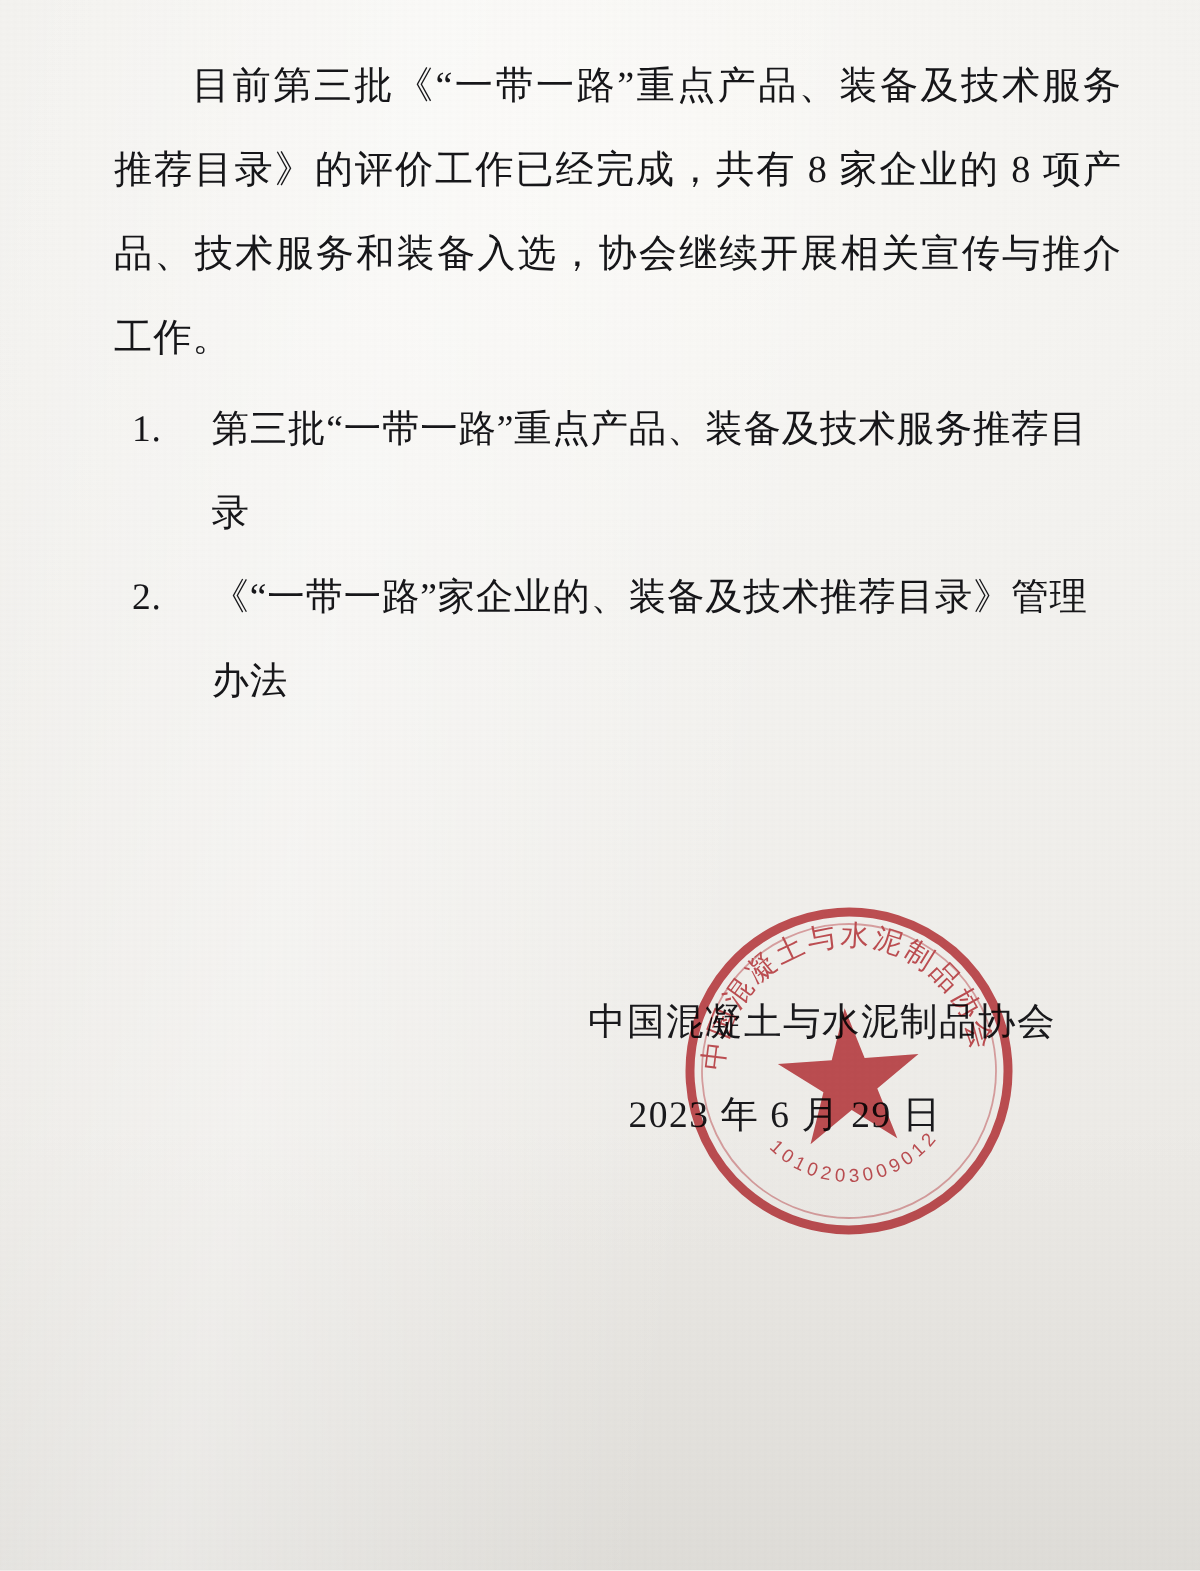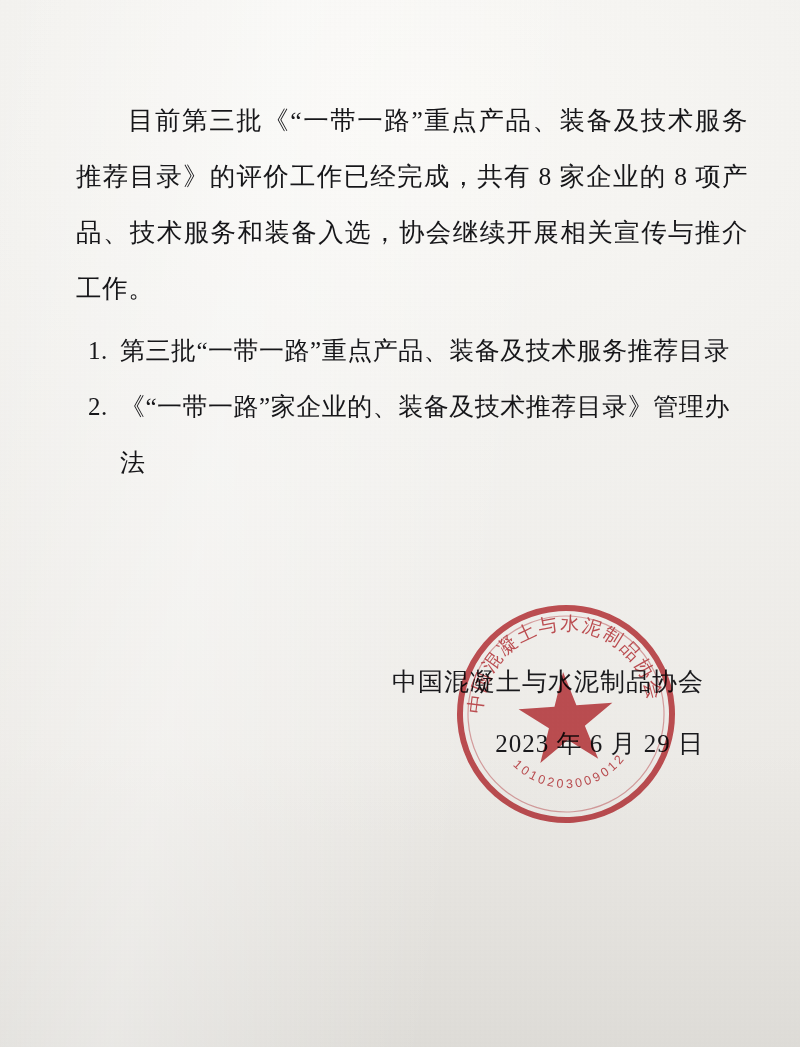--- a/index.html
+++ b/index.html
@@ -32,21 +32,21 @@
     top: 0; left: 0; right: 0; bottom: 0;
     background:
       linear-gradient(100deg, rgba(255,255,255,0.0) 0%, rgba(255,255,255,0.35) 30%, rgba(255,255,255,0.0) 62%),
       linear-gradient(0deg, rgba(190,188,182,0.30) 0%, rgba(255,255,255,0) 28%);
     pointer-events: none;
   }
 
   .doc-body {
     position: relative;
     z-index: 2;
-    padding: 93px 52px 0 76px;
+    padding: 29px 52px 0 76px;
   }
 
   .para {
     font-size: 25.5px;
     line-height: 56px;
     color: #17171a;
     letter-spacing: 0.6px;
     text-align: justify;
     text-justify: inter-ideograph;
     text-indent: 52px;
@@ -75,46 +75,45 @@
     letter-spacing: 0.5px;
   }
   .attach-num {
     width: 44px;
     flex: none;
     text-align: left;
     padding-left: 12px;
     box-sizing: border-box;
     font-family: "Liberation Serif", "DejaVu Serif", serif;
   }
-  .attach-text { flex: 1; }
+  .attach-text { flex: 1; margin-left: 21px; }
 
   
   .sign-block {
     position: absolute;
     right: 96px;
     top: 660px;
     z-index: 3;
     text-align: left;
   }
   .sign-org {
     font-size: 25px;
     line-height: 44px;
     color: #1a1a1d;
     letter-spacing: 1px;
     white-space: nowrap;
   }
   .sign-date {
     font-size: 25px;
     line-height: 44px;
     margin-top: 18px;
-    margin-left: 83px;
+    margin-left: 27px;
     color: #1a1a1d;
     letter-spacing: 1px;
     white-space: nowrap;
-    text-align: right;
   }
 
   
   .seal {
     position: absolute;
     left: 452px;
     top: 600px;
     width: 228px;
     height: 228px;
     z-index: 4;

